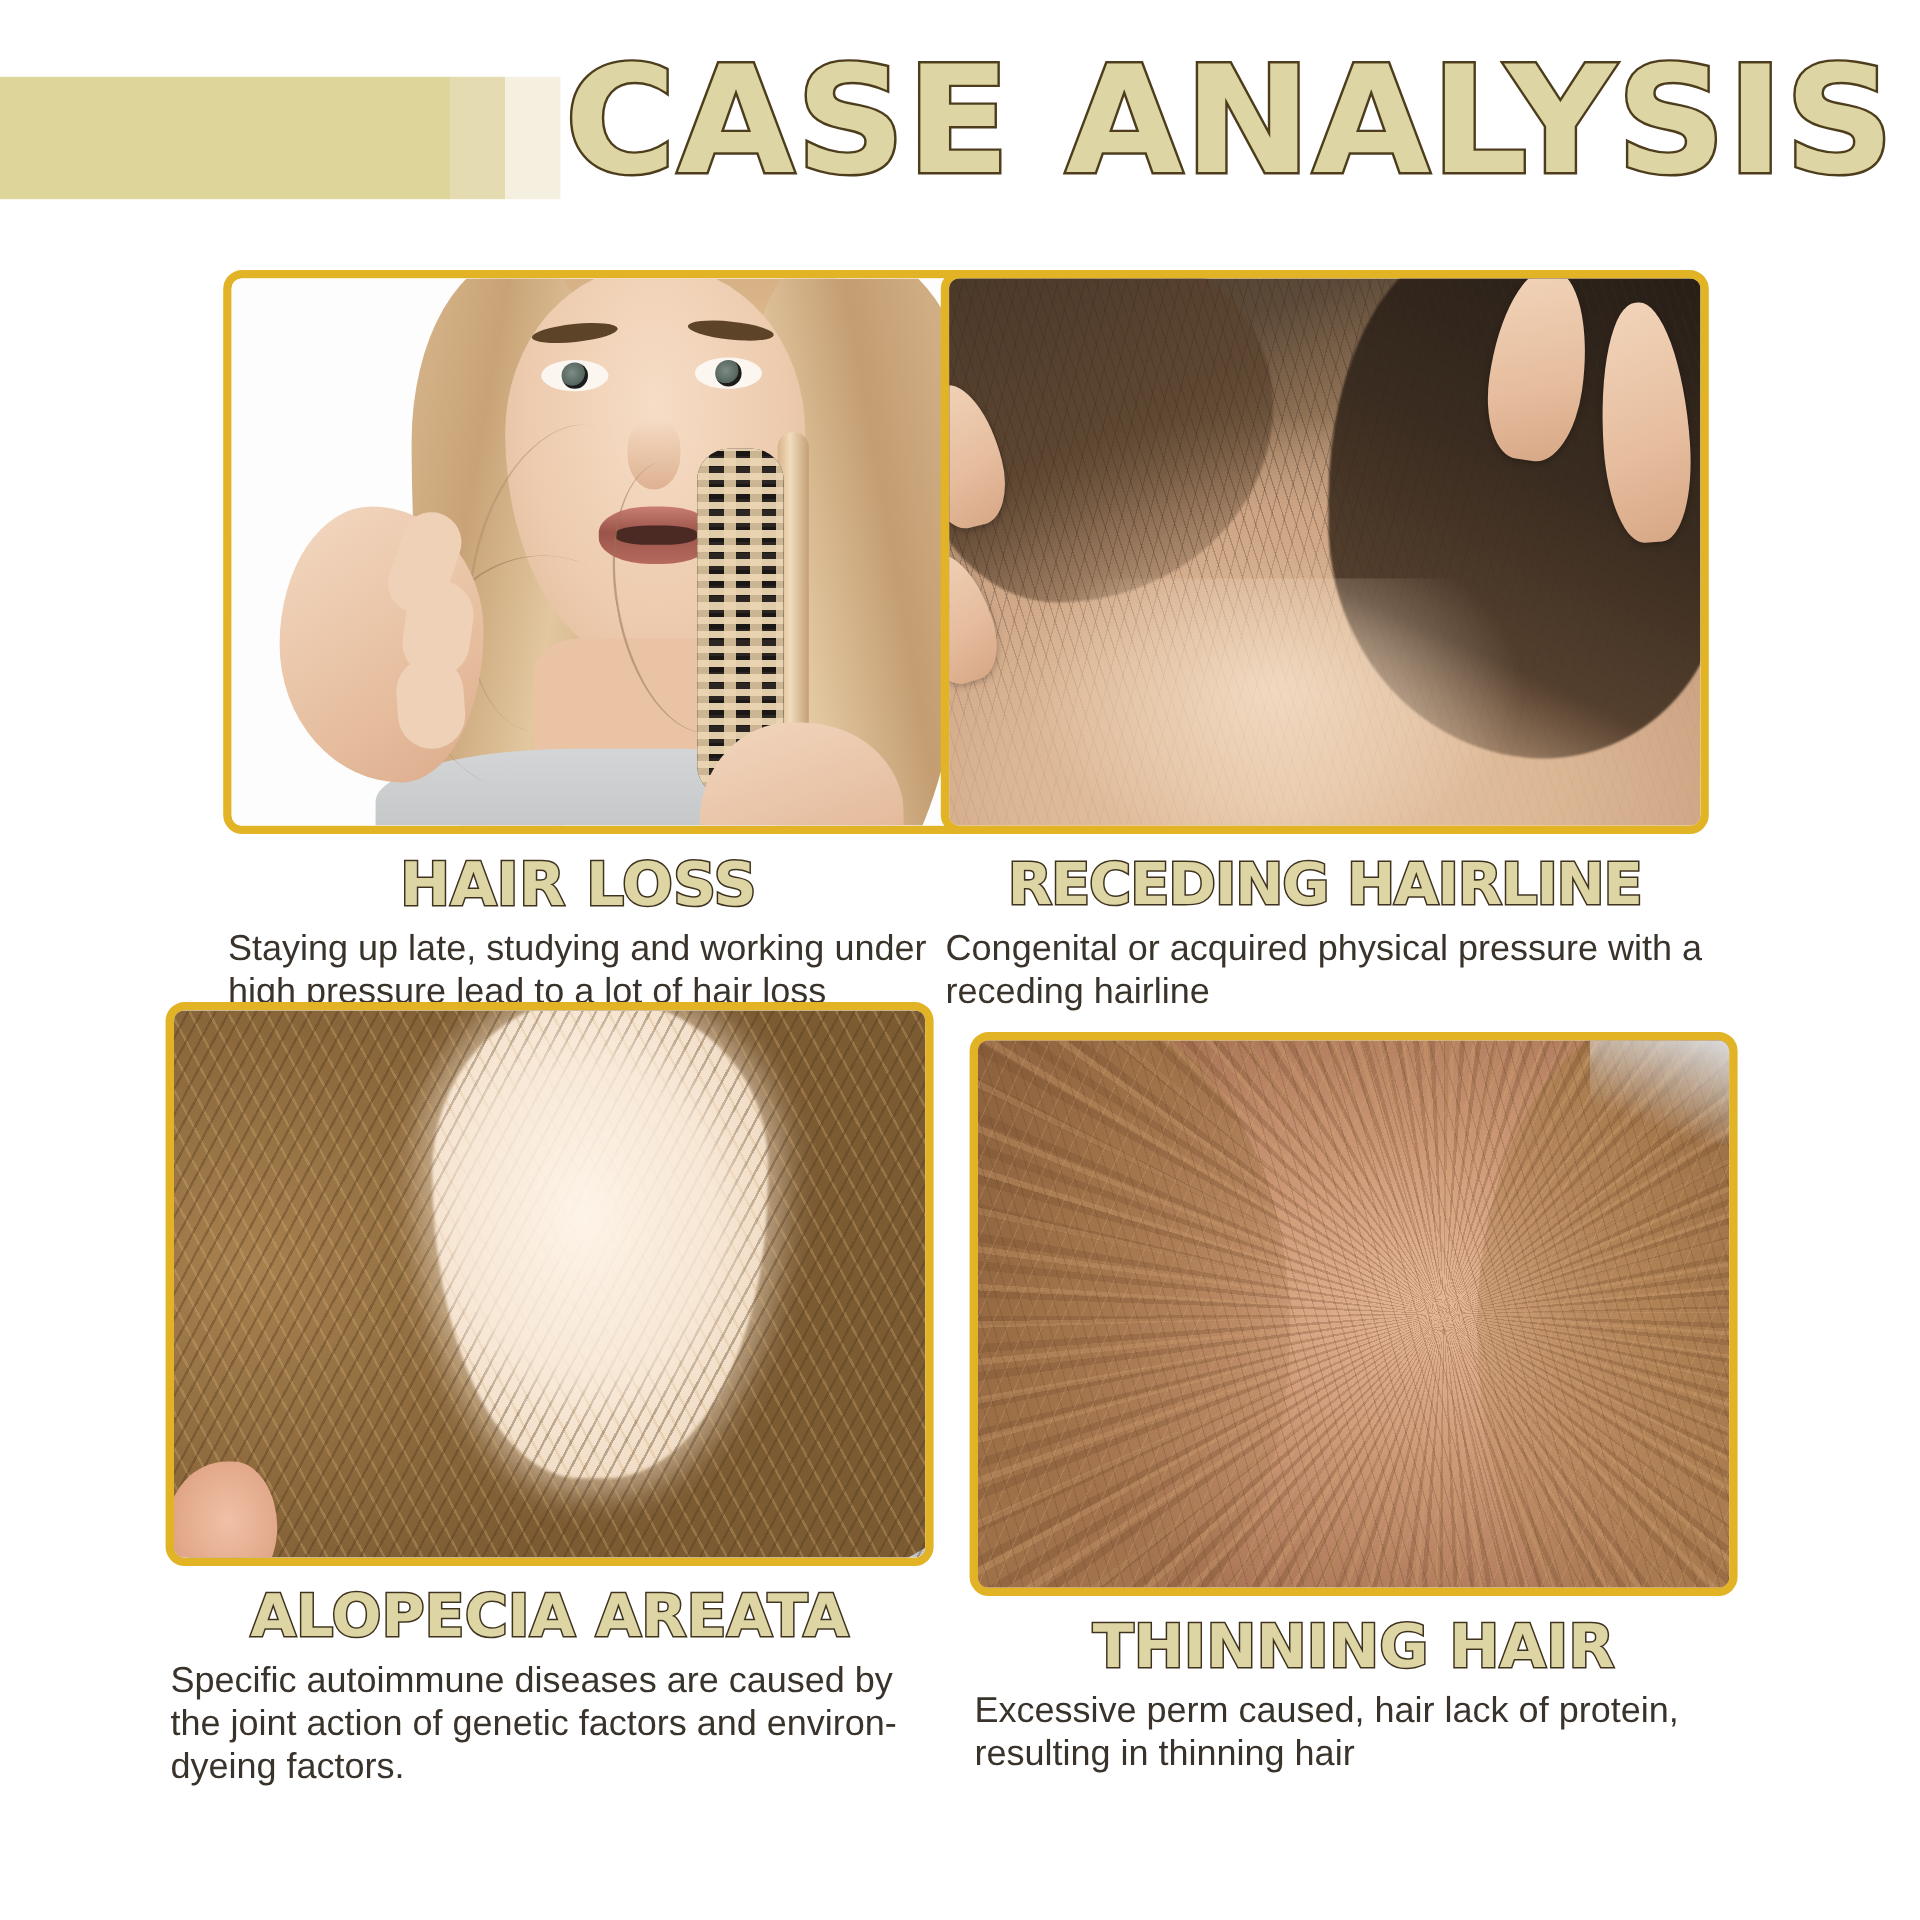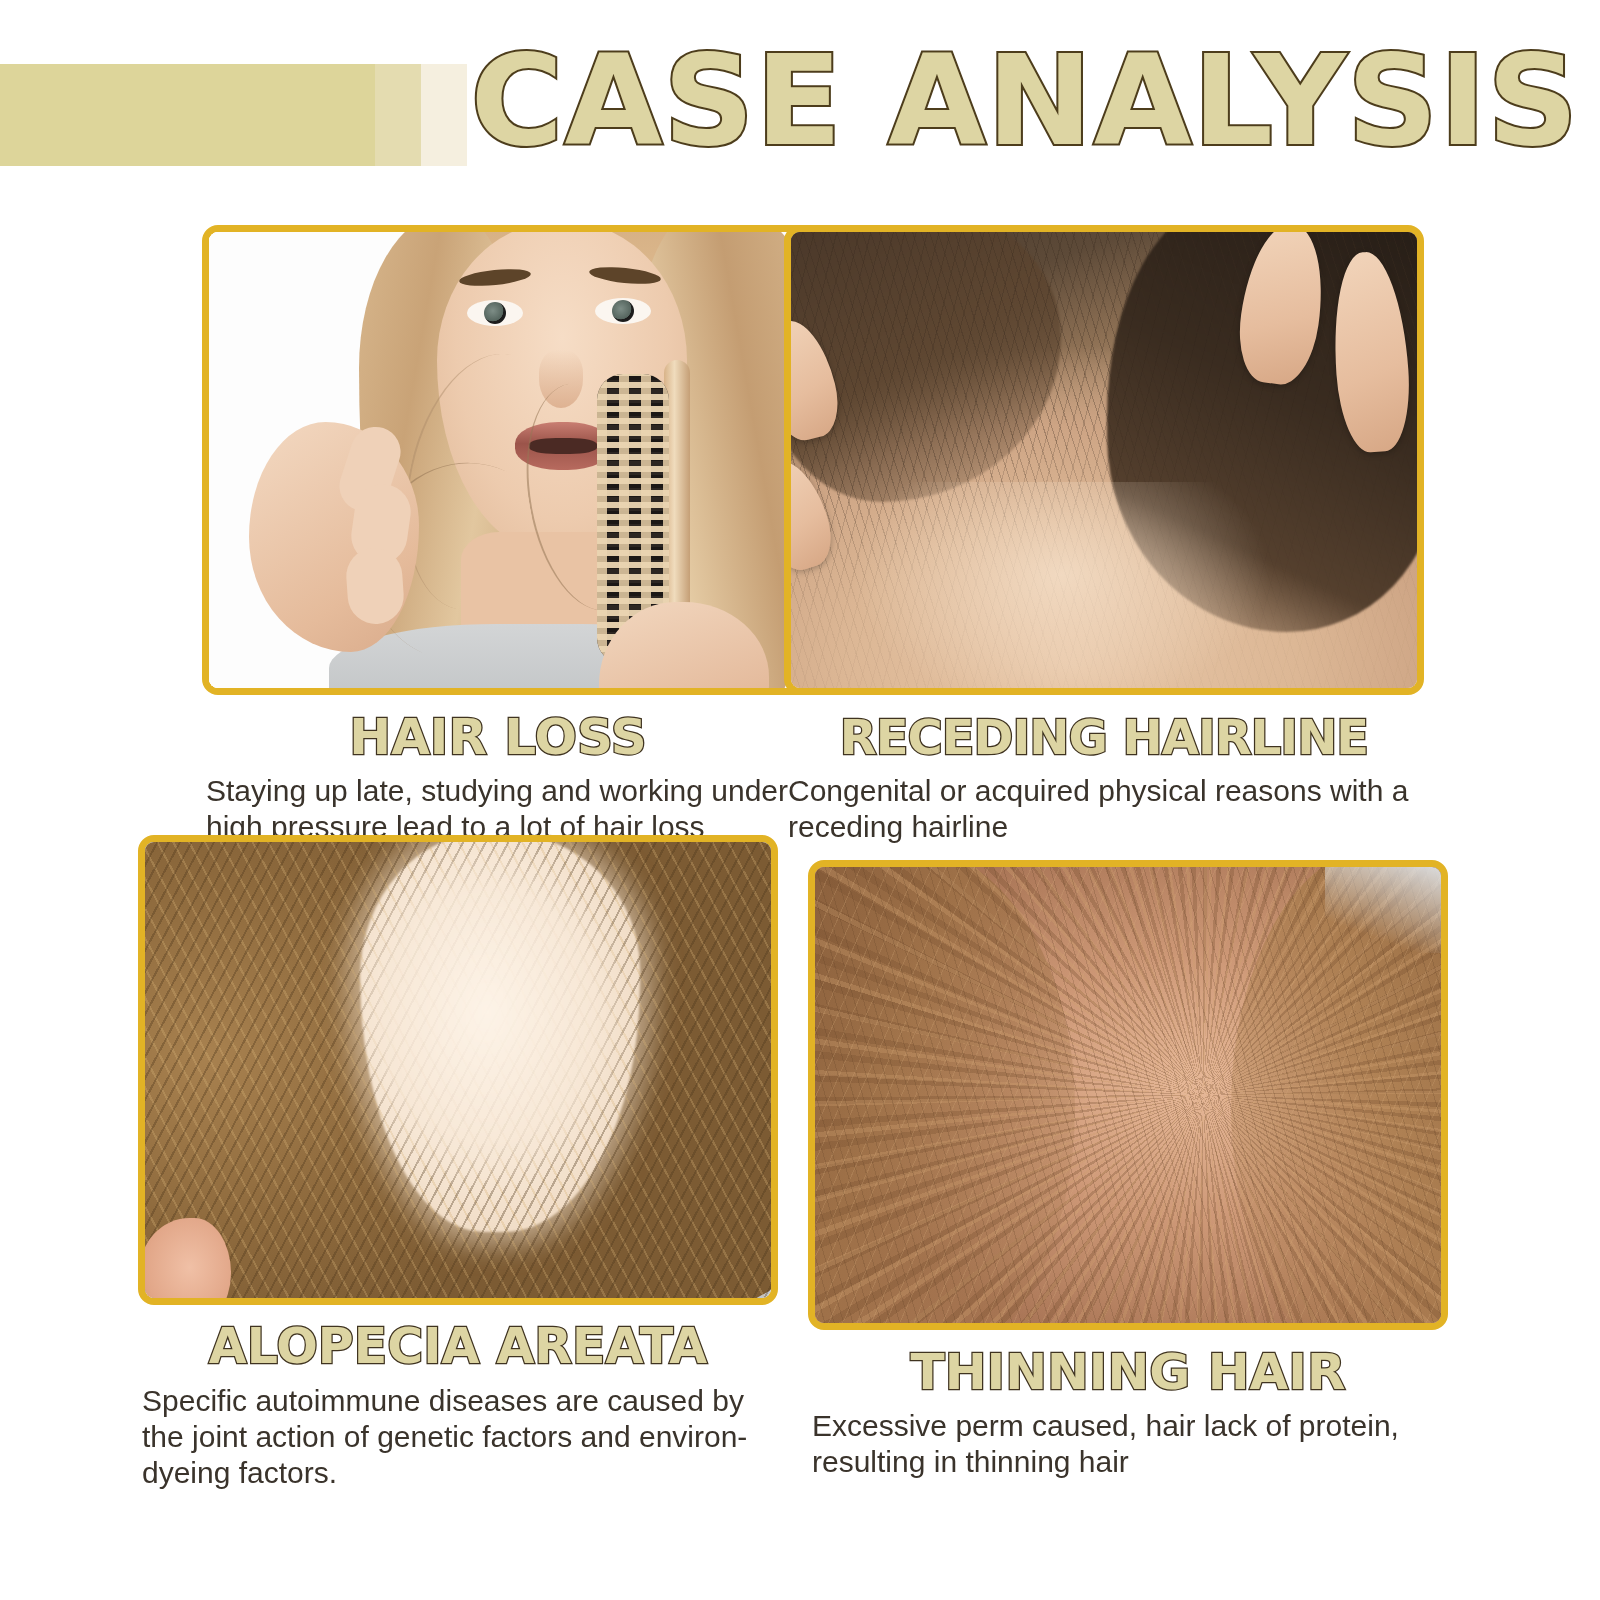--- a/index.html
+++ b/index.html
@@ -65,21 +65,21 @@
     left: 0;
     top: 205px;
     width: 1600px;
     height: 1395px;
   }
 
   .case {
     position: absolute;
     width: 640px;
   }
-  .case.c1 { left: 154px;  top: 20px; padding-left: 48px;  }
+  .case.c1 { left: 138px;  top: 20px; padding-left: 48px;  }
   .case.c2 { left: 784px;  top: 20px;  }
   .case.c3 { left: 138px;  top: 630px; }
   .case.c4 { left: 808px;  top: 655px; }
 
   .photo-frame {
     position: relative;
     width: 640px;
     height: 470px;
     border: 7px solid #e2b325;
     border-radius: 16px;
@@ -387,21 +387,21 @@
           <div class="dark-hair-r"></div>
           <div class="hairs"></div>
           <div class="scalp-sheen"></div>
           <div class="finger f1"></div>
           <div class="finger f2"></div>
           <div class="finger f3"></div>
           <div class="finger f4"></div>
         </div>
       </div>
       <div class="case-title">RECEDING HAIRLINE</div>
-      <div class="case-desc">Congenital or acquired physical reasons with a
+      <div class="case-desc">Congenital or acquired physical pressure with a
 receding hairline</div>
     </div>
 
     <div class="case c3">
       <div class="photo-frame">
         <div class="photo p3">
           <div class="skybg"></div>
           <div class="hairmass"></div>
           <div class="patch"></div>
           <div class="hair-strands"></div>

